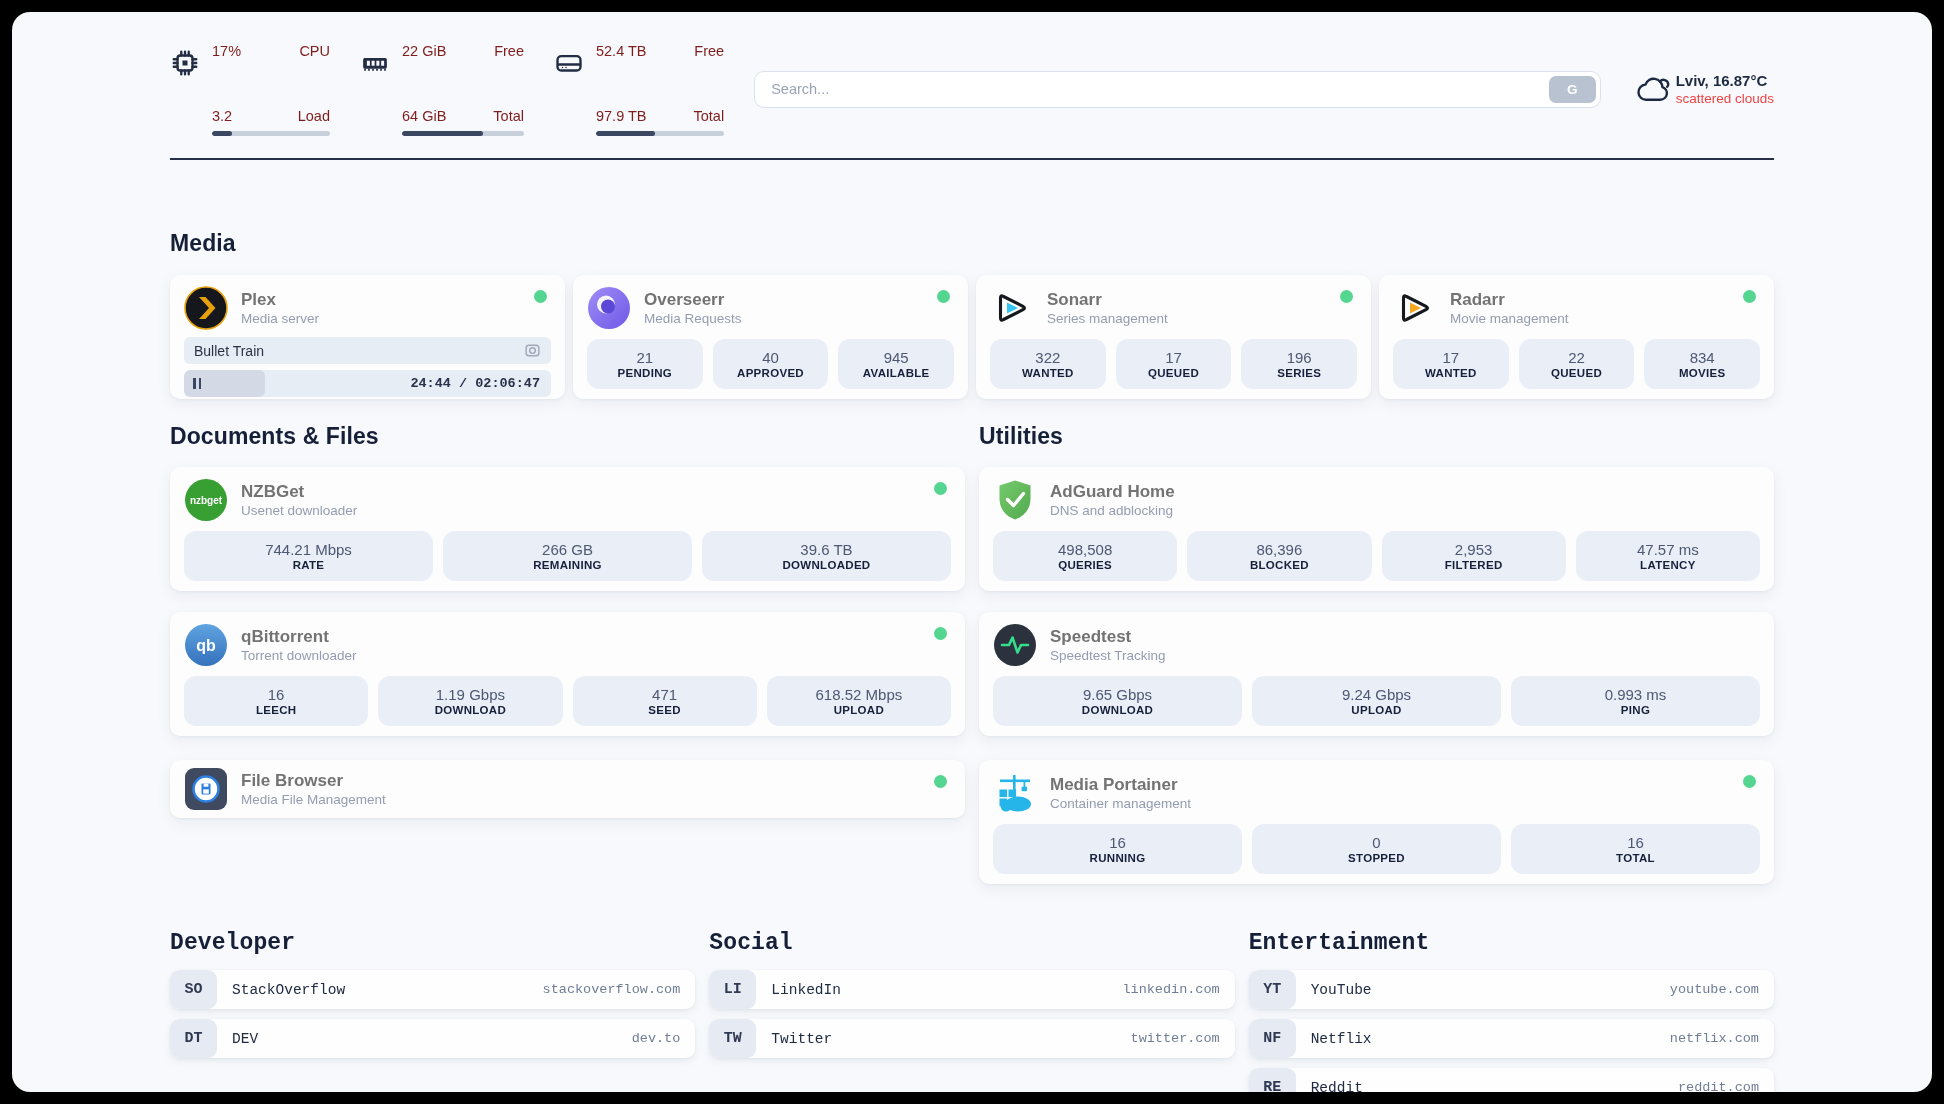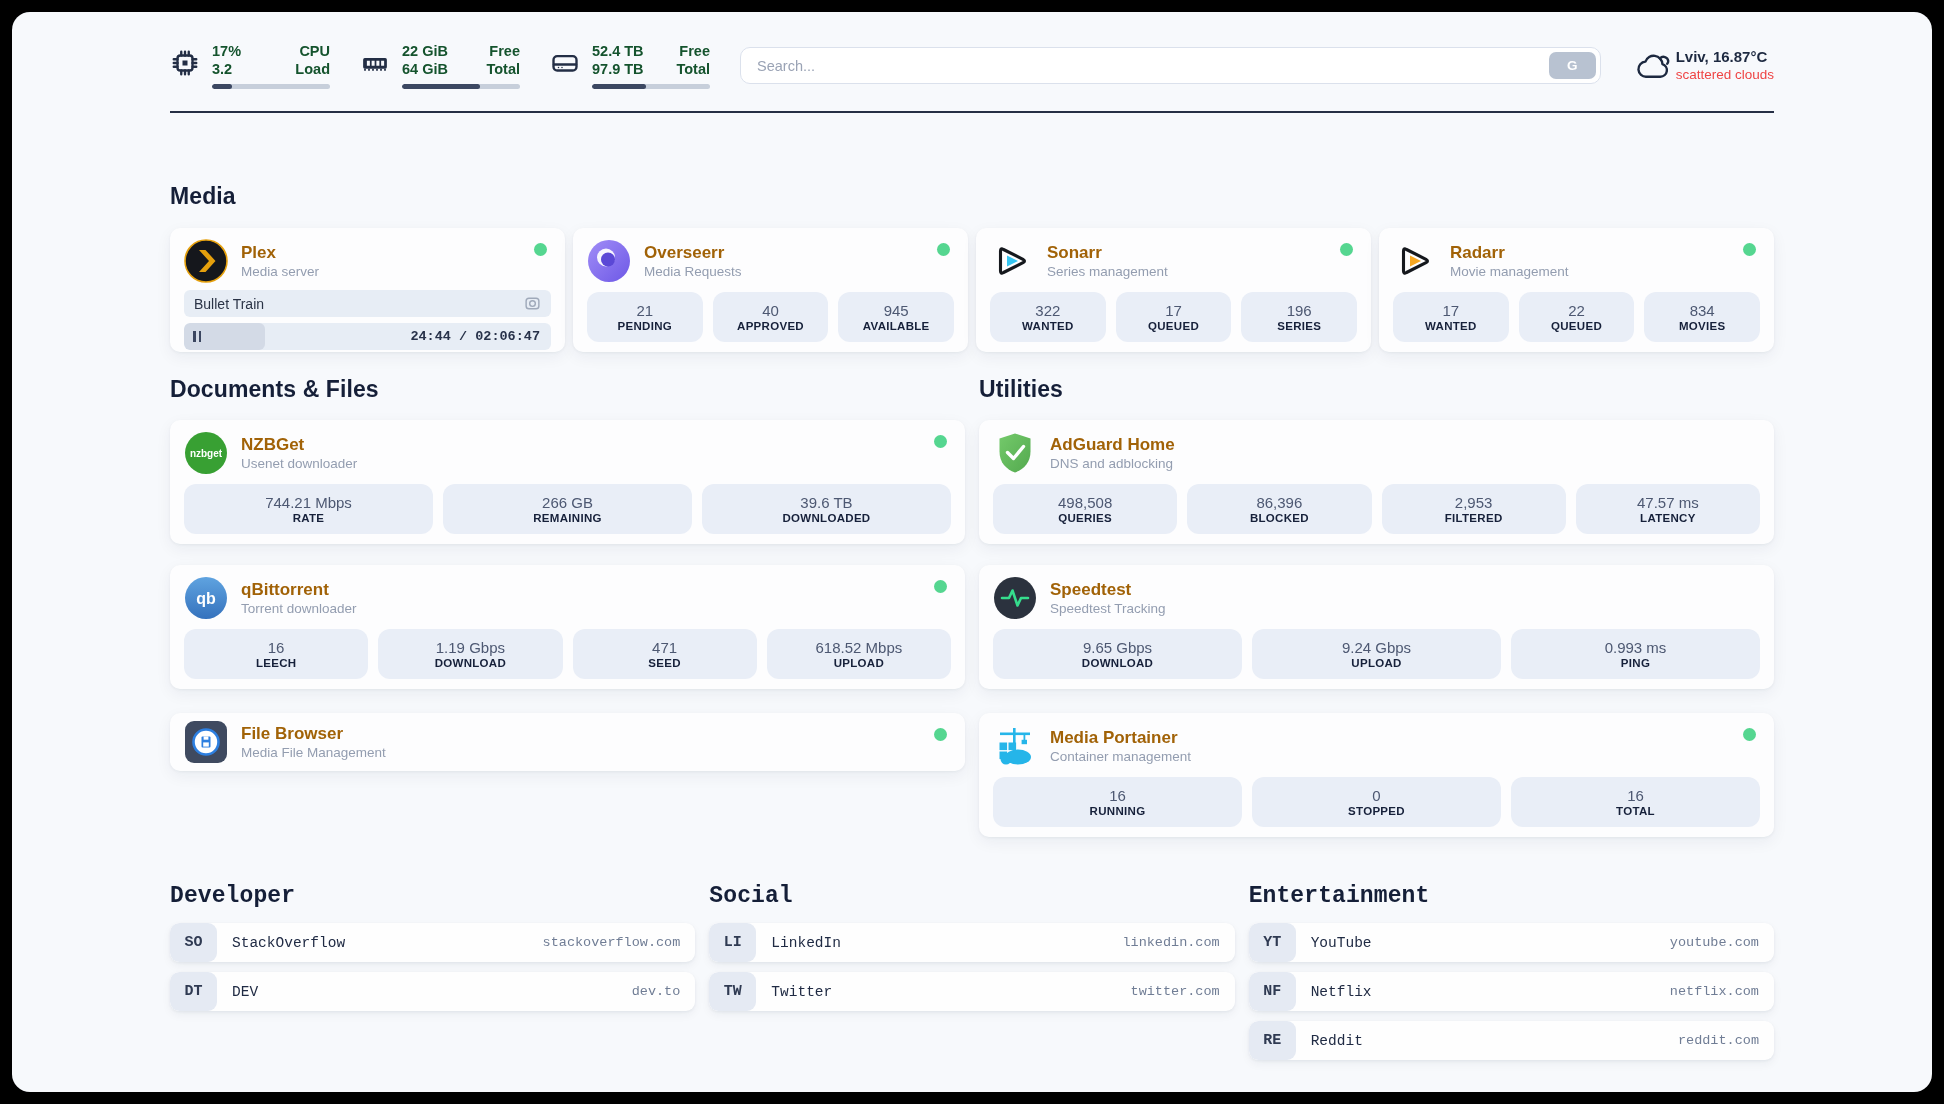--- a/index.html
+++ b/index.html
@@ -9,21 +9,21 @@
     background:#f7f9fc; border-radius:18px; overflow:hidden;
   }
   .content { margin:0 158px; }
 
   
   .header { display:flex; align-items:center; padding-top:30px; }
   .sys-widgets { display:flex; gap:30px; align-items:center; }
   .sysw { display:flex; gap:12px; align-items:flex-start; }
   .sys-icon { width:30px; height:30px; margin-top:6px; flex:none; }
   .sys-body { min-width:118px; }
-  .sys-grid { display:grid; grid-template-columns:1fr auto; column-gap:16px; font-size:14.5px; font-weight:700; color:#14532d; line-height:18px; }
+  .sys-grid { display:grid; grid-template-columns:1fr auto; column-gap:16px; font-size:14.5px; font-weight:400; color:#7f1d1d; line-height:18px;gap:47px; }
   .sys-grid .lbl { text-align:right; }
   .sys-bar { height:5px; background:#c7cfdb; border-radius:3px; margin-top:6px; overflow:hidden; }
   .sys-bar i { display:block; height:100%; background:#3c4862; border-radius:3px; }
 
   .search-wrap { flex:1; position:relative; margin:0 34px 0 30px; }
   .search-wrap input { width:100%; height:37px; border:1.5px solid #dbe1ec; border-radius:10px; background:#fff; padding:0 64px 0 16px; font-size:14.5px; color:#33405c; font-family:inherit; outline:none; }
   .search-wrap input::placeholder { color:#9aa3b5; }
   .g-btn { position:absolute; right:5px; top:5px; bottom:5px; width:47px; background:#b8c2d1; border:none; border-radius:7px; color:#fff; font-weight:700; font-size:13.5px; font-family:inherit; }
 
   .weather { display:flex; align-items:center; gap:3px; }
@@ -38,21 +38,21 @@
   .media-head { margin-top:70px; margin-bottom:18px; }
   .grid4 { display:grid; grid-template-columns:repeat(4,1fr); gap:8px; }
   .grid2 { display:grid; grid-template-columns:1fr 1fr; gap:14px; margin-top:24px; }
   .col-head { margin-bottom:17px; }
 
   .app-card { background:#fdfdfe; border-radius:10px; box-shadow:0 1px 3px rgba(25,35,65,.05), 0 5px 16px rgba(25,35,65,.06); padding:11px 14px; position:relative; height:124px; cursor:pointer; }
   .app-card.short { height:58px; padding-top:7px; }
   .dot { position:absolute; top:15px; right:18px; width:13px; height:13px; border-radius:50%; background:#55d690; }
   .app-head { display:flex; align-items:center; gap:13px; }
   .app-icon { width:44px; height:44px; flex:none; }
-  .app-title { font-size:17px; font-weight:700; color:#a16207; line-height:21px; }
+  .app-title { font-size:17px; font-weight:700; color:#737373; line-height:21px; }
   .app-sub { font-size:13.5px; color:#939db0; line-height:17px; }
   .stats { display:flex; gap:10px; margin-top:9px; }
   .stat { flex:1; background:#e9eef7; border-radius:12px; height:50px; display:flex; flex-direction:column; align-items:center; justify-content:center; gap:1px; }
   .stat-value { font-size:15px; color:#4d5872; }
   .stat-label { font-size:11.5px; font-weight:700; color:#16203a; letter-spacing:.3px; }
 
   .vstack > .app-card { margin-bottom:21px; }
   .vstack > .app-card:last-child { margin-bottom:0; }
   .vstack > .app-card.gap-lg { margin-bottom:24px; }
 

